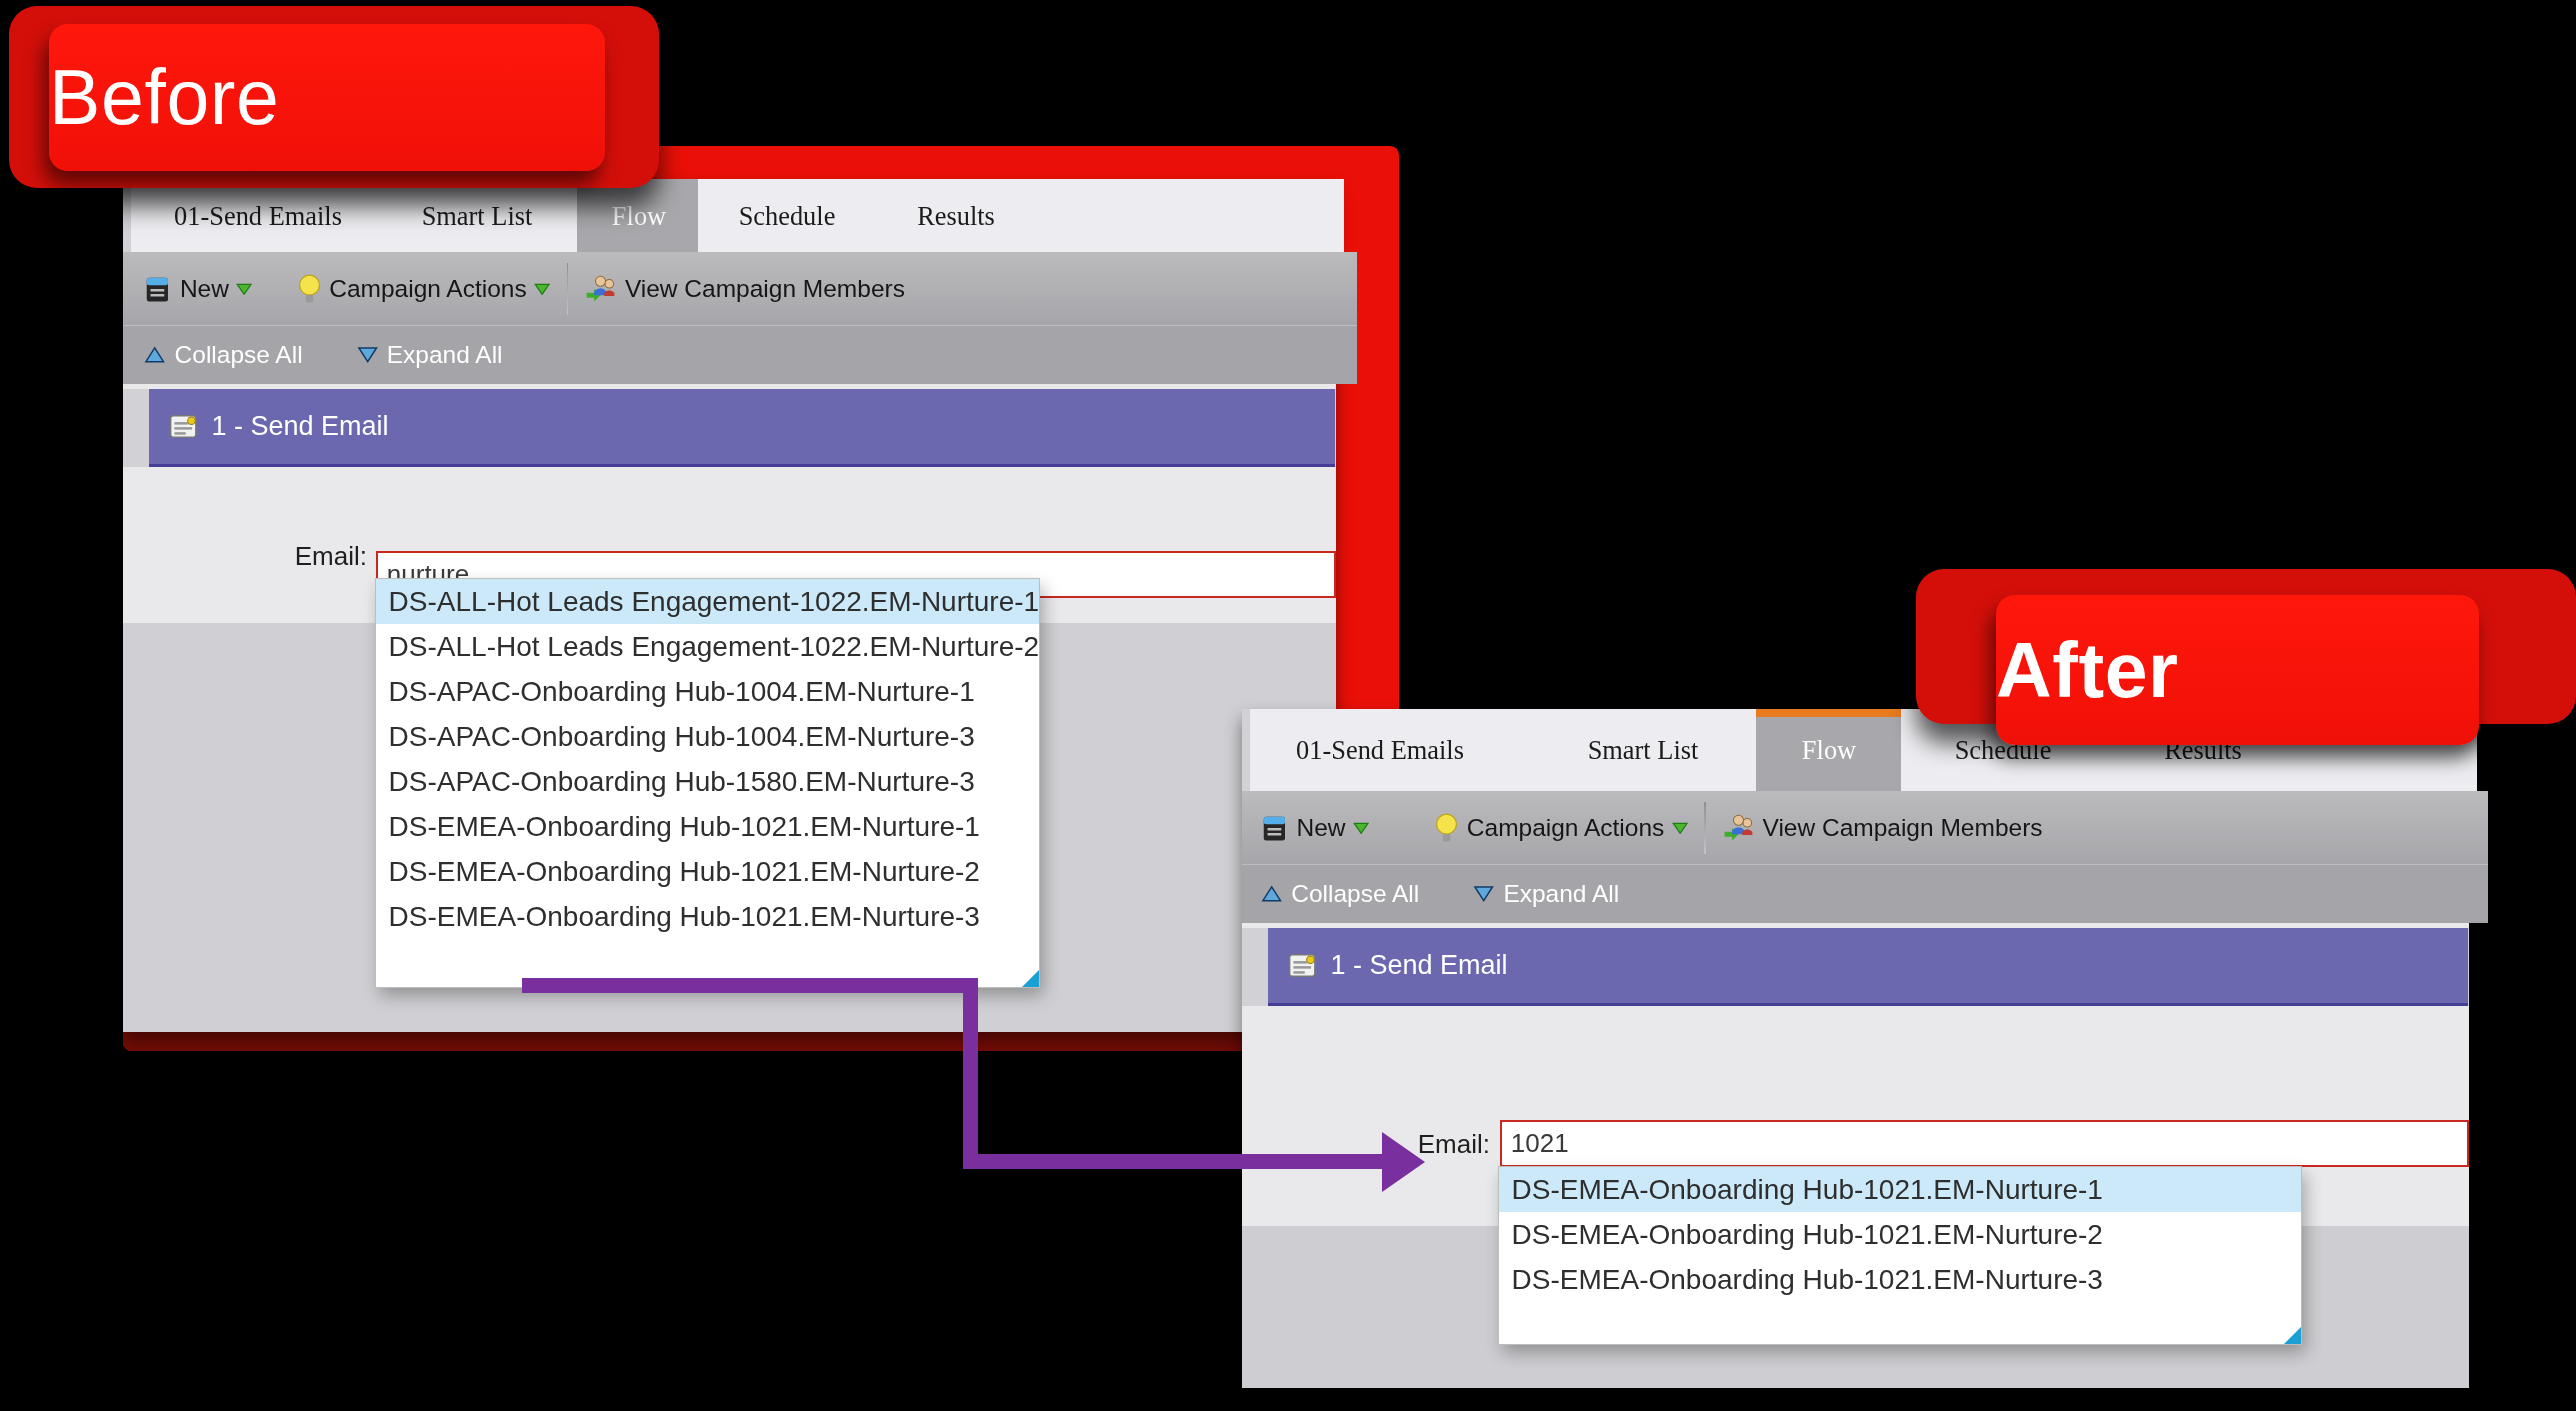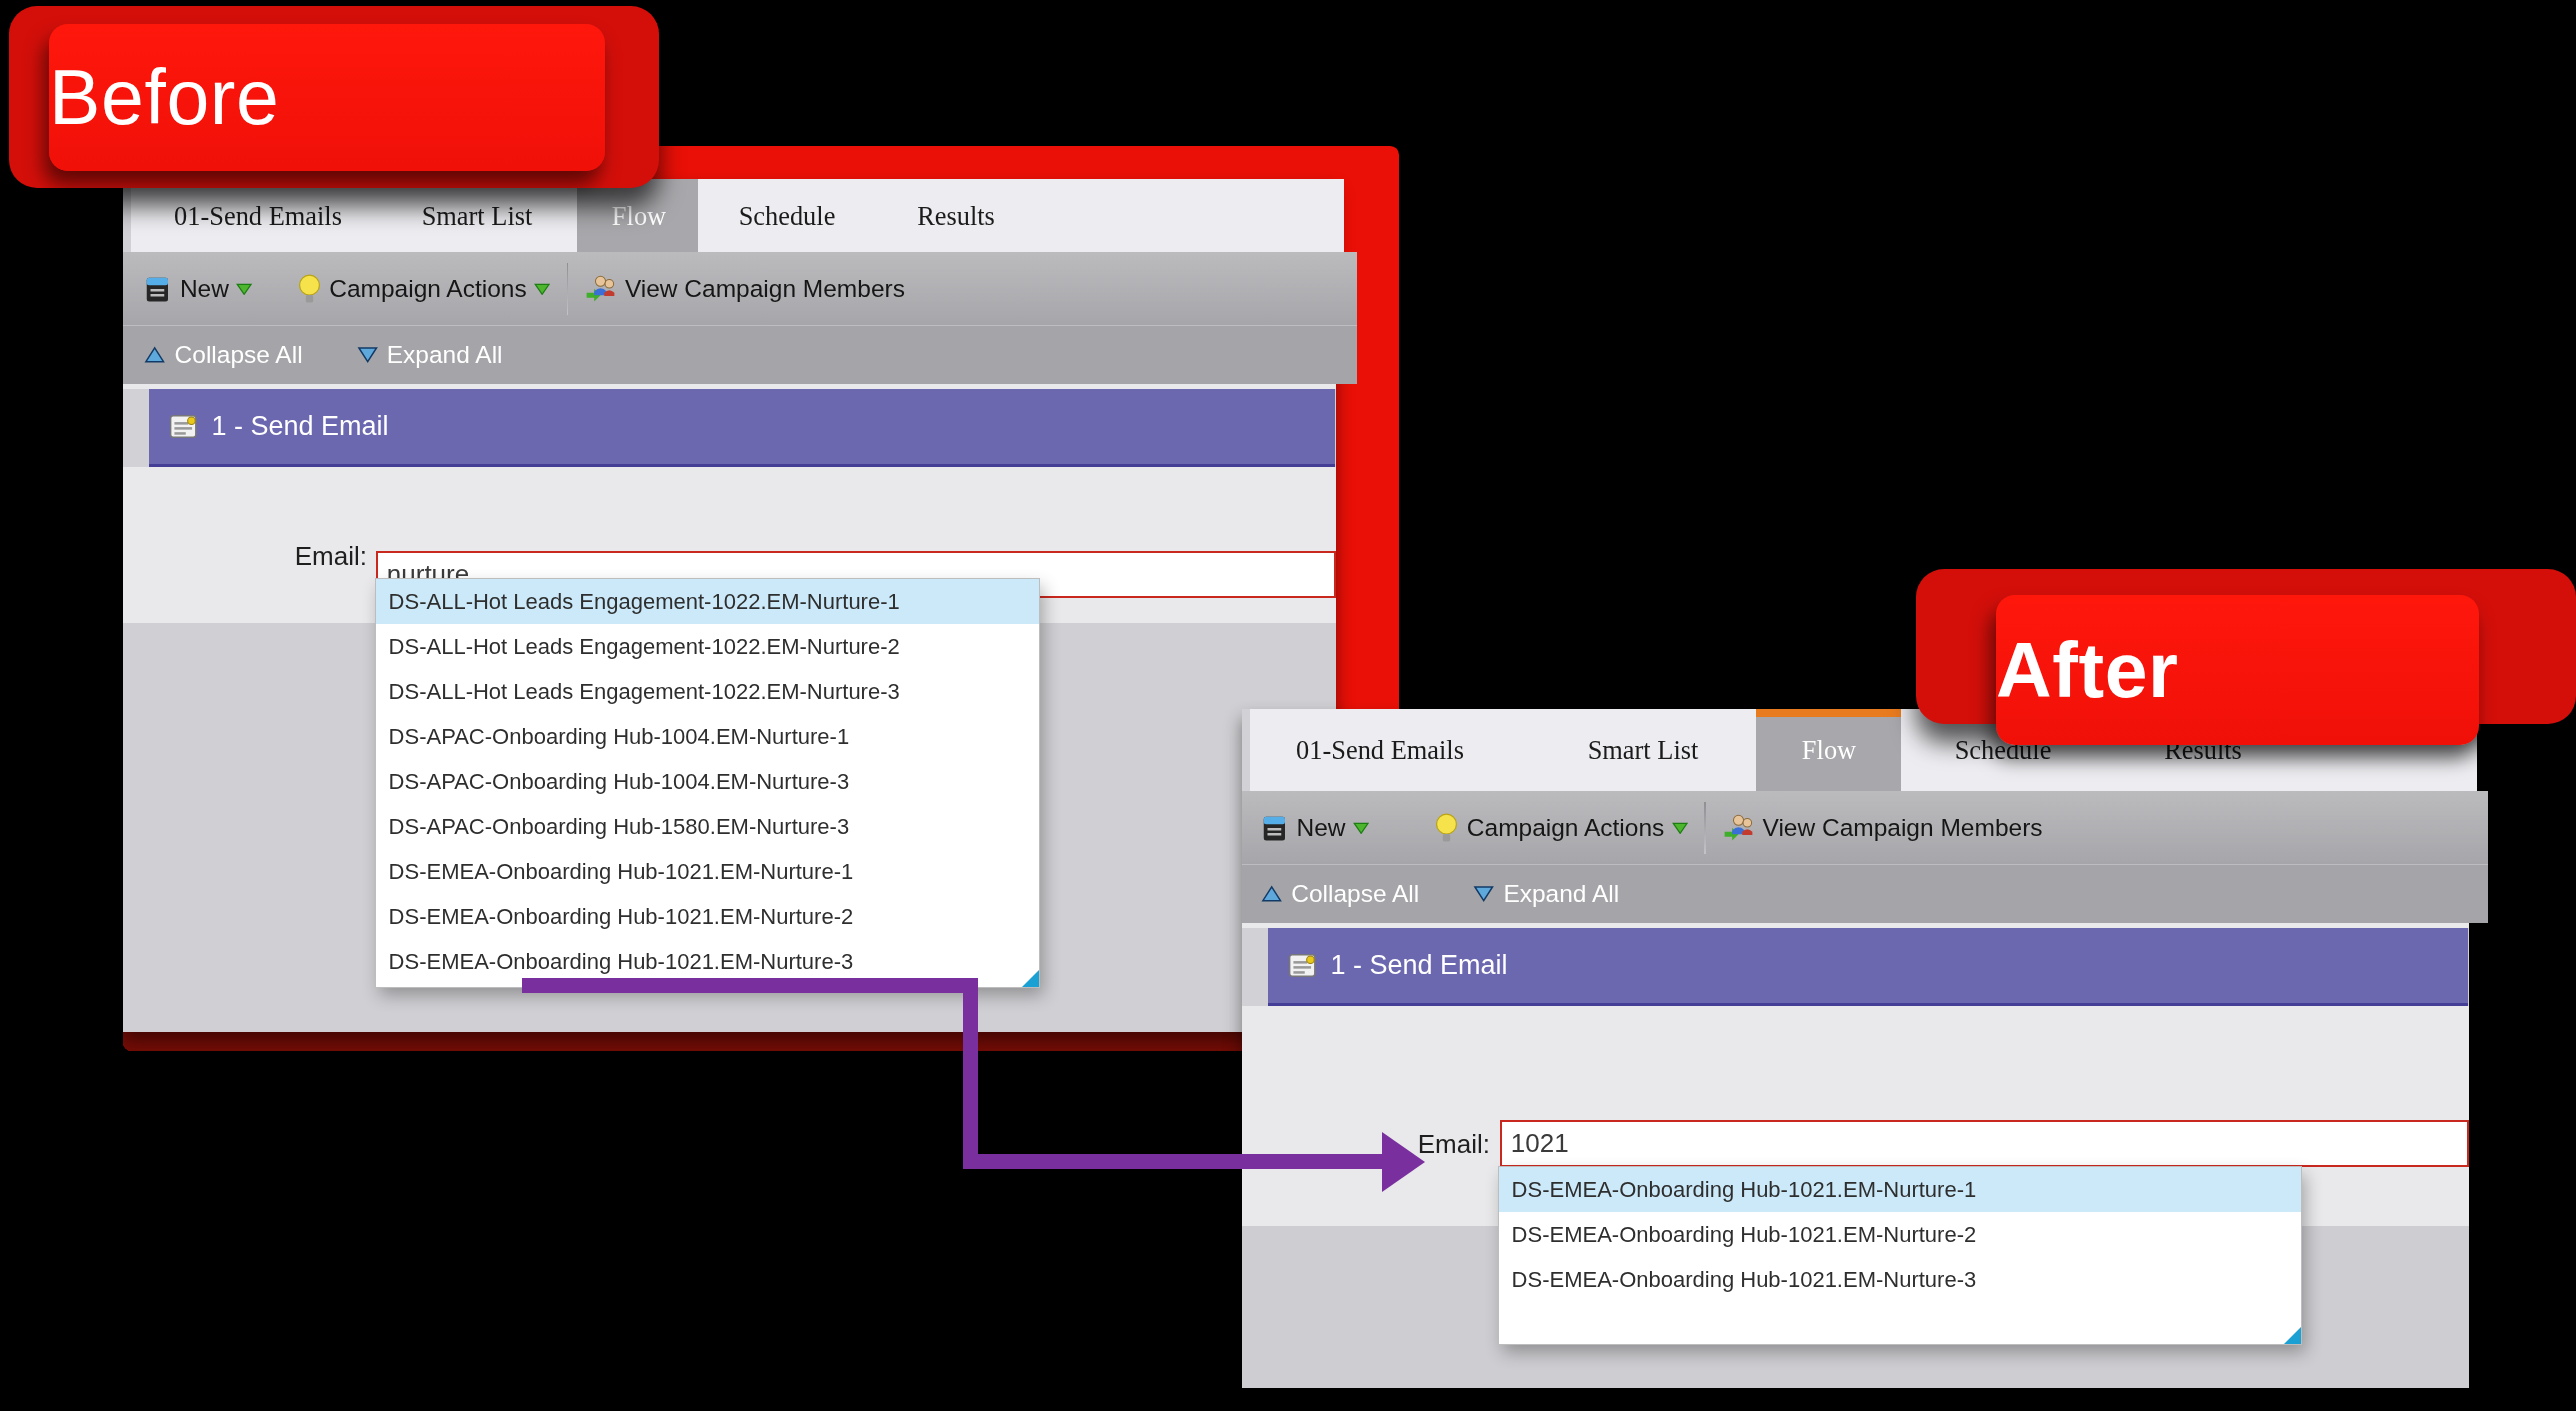--- a/index.html
+++ b/index.html
@@ -39,21 +39,21 @@
   .content-light{position:absolute;left:0;width:100%;background:#e9e8ea;}
   .content-dark{position:absolute;left:0;width:100%;background:#d0cfd3;}
 
   .email-label{position:absolute;font-size:26px;color:#1f1f1f;text-align:right;}
   .email-input{position:absolute;background:#fff;border:2.5px solid #c9281f;box-sizing:border-box;
                font-family:"Liberation Sans",sans-serif;font-size:26px;color:#3a3a3a;padding:0 0 0 8.8px;outline:none;}
 
   
   .dropdown{position:absolute;background:#fff;border:1.3px solid #bdbdbd;box-sizing:border-box;
             box-shadow:3.8px 7.5px 16.3px rgba(0,0,0,.3);z-index:20;}
-  .dd-item{height:45px;display:flex;align-items:center;padding-left:12.6px;font-size:22px;color:#2e2e2e;white-space:nowrap;}
+  .dd-item{height:45px;display:flex;align-items:center;padding-left:12.6px;font-size:28px;color:#2e2e2e;white-space:nowrap;}
   .dd-item.hl{background:#cbe9f9;}
   .resize-corner{position:absolute;right:0;bottom:0;width:0;height:0;
                  border-bottom:17.6px solid #1ba0d4;border-left:17.6px solid transparent;}
 
   
   .arrow-seg{position:absolute;background:#7a2f9e;z-index:40;}
   .arrow-head{position:absolute;width:0;height:0;border-top:30px solid transparent;border-bottom:30px solid transparent;
               border-left:43px solid #7a2f9e;z-index:40;}
 
   .icon{flex:0 0 auto;display:inline-block;}
@@ -145,21 +145,20 @@
   <div class="content-light" style="top:288px;height:156px;"></div>
   <div class="content-dark" style="top:444px;height:409px;"></div>
 
   <div class="email-label" style="left:87px;top:362px;width:157px;">Email:</div>
   <input class="email-input" style="left: 253px; top: 372px; width: 960px; height: 47px;" value="nurture">
 </div>
 
 <div class="dropdown" style="left:375px;top:578px;width:665px;height:410px;">
   <div class="dd-item hl">DS-ALL-Hot Leads Engagement-1022.EM-Nurture-1</div>
   <div class="dd-item">DS-ALL-Hot Leads Engagement-1022.EM-Nurture-2</div>
-  <div class="dd-item">DS-ALL-Hot Leads Engagement-1022.EM-Nurture-3</div>
   <div class="dd-item">DS-APAC-Onboarding Hub-1004.EM-Nurture-1</div>
   <div class="dd-item">DS-APAC-Onboarding Hub-1004.EM-Nurture-3</div>
   <div class="dd-item">DS-APAC-Onboarding Hub-1580.EM-Nurture-3</div>
   <div class="dd-item">DS-EMEA-Onboarding Hub-1021.EM-Nurture-1</div>
   <div class="dd-item">DS-EMEA-Onboarding Hub-1021.EM-Nurture-2</div>
   <div class="dd-item">DS-EMEA-Onboarding Hub-1021.EM-Nurture-3</div>
   <div class="resize-corner"></div>
 </div>
 
 <div class="abs win" style="left:1242px;top:709px;width:1227px;height:679px;">

